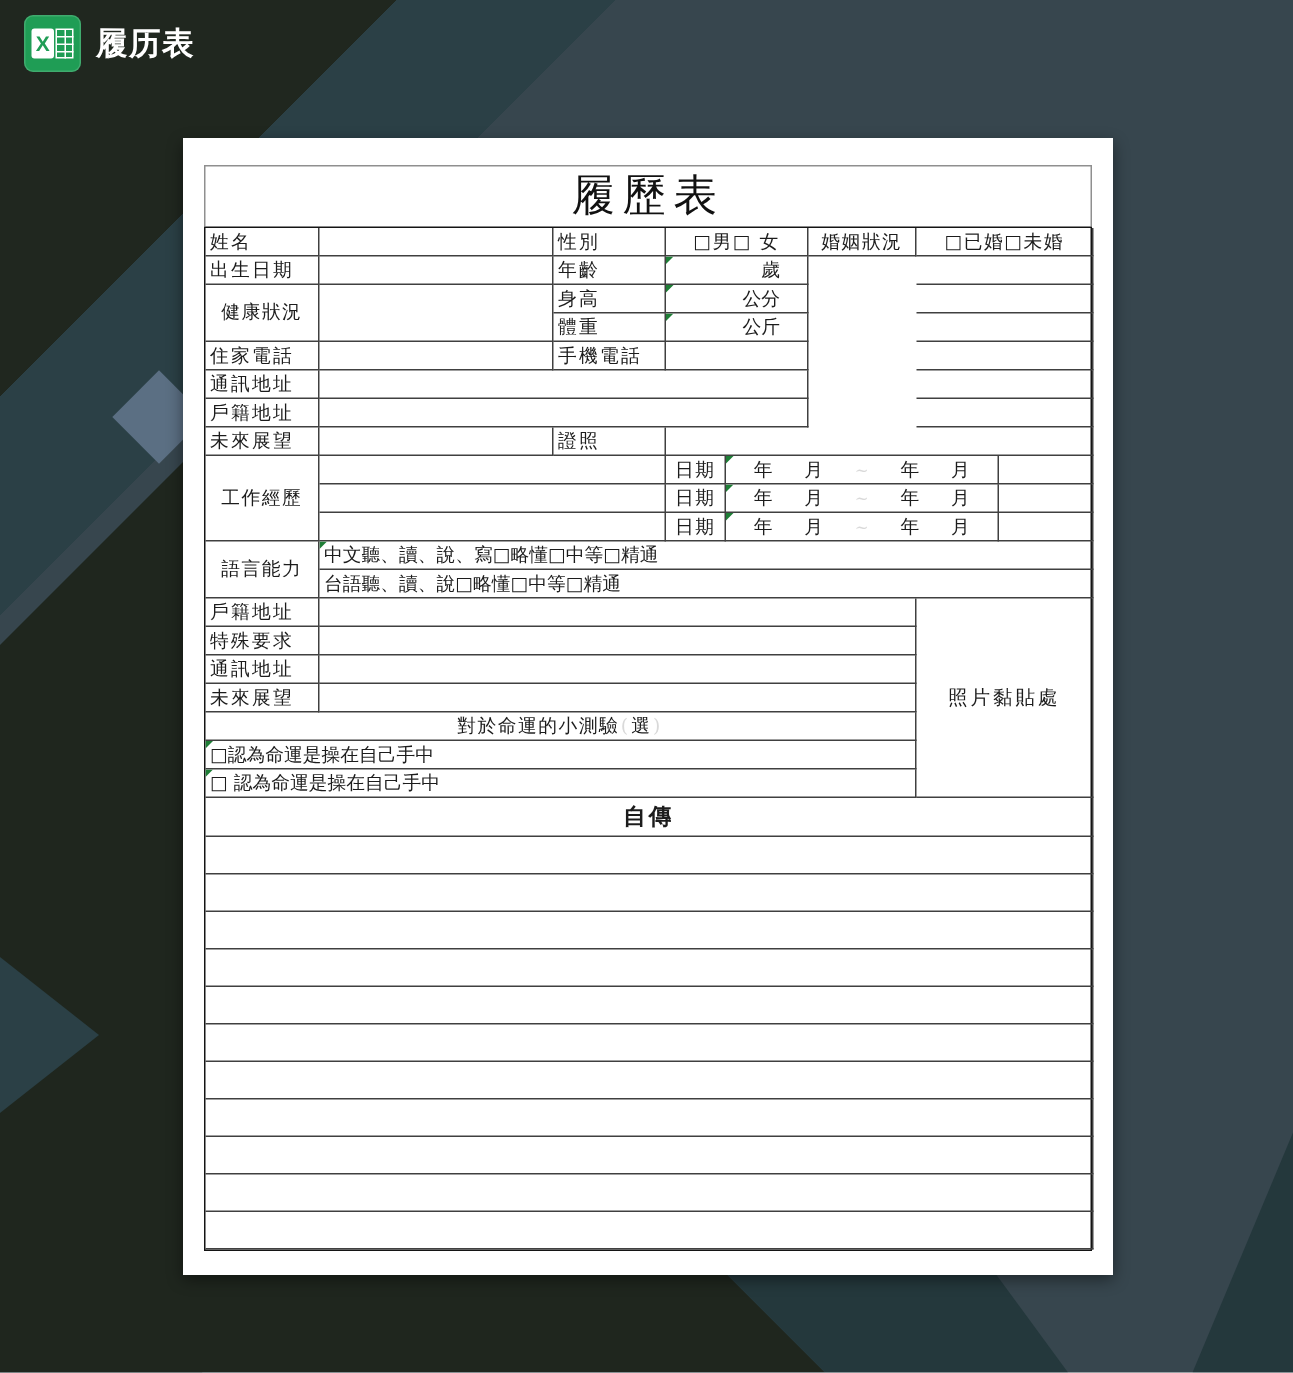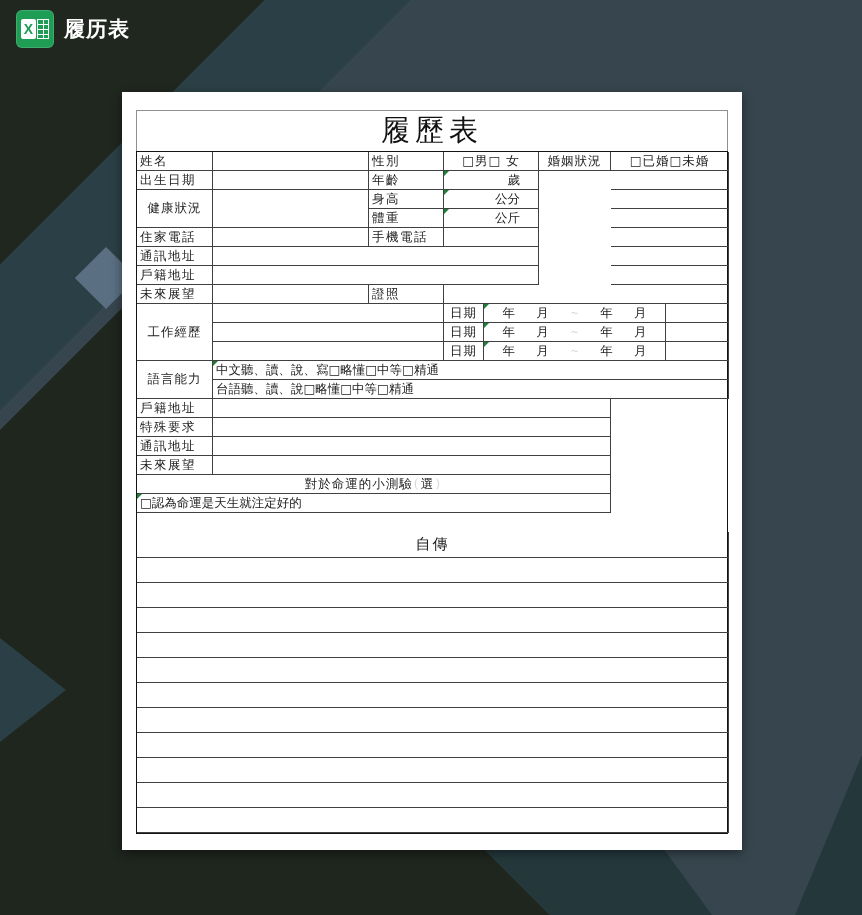--- a/index.html
+++ b/index.html
@@ -49,21 +49,21 @@
   .cell{position:relative;box-sizing:border-box;border-right:1px solid var(--border_cell,#404040);border-bottom:1px solid var(--border_cell,#404040);
     display:flex;align-items:center;font-size:12.5px;line-height:1;padding:0 3px;overflow:hidden;white-space:nowrap;}
   .lab{letter-spacing:1.5px;}
   .ctr{justify-content:center;padding:0;letter-spacing:1px;}
   .rt{justify-content:flex-end;padding-right:18px;}
   .gm::before{content:"";position:absolute;top:0;left:0;width:0;height:0;
     border-top:5px solid var(--marker_green,#1e7e36);border-right:5px solid transparent;}
   .period{display:flex;justify-content:space-around;align-items:center;padding:0 8px;}
   .tilde{color:var(--paren_light,#d9d9d9);font-size:11px;}
   .paren{color:var(--paren_light,#d9d9d9);margin:0 1px;}
-  .bio-head{font-weight:normal;font-size:15px;letter-spacing:2px;}
+  .bio-head{font-weight:bold;font-size:15px;letter-spacing:2px;}
   .photo{letter-spacing:2px;font-size:13px;}
 </style>
 </head>
 <body>
 
 <div class="bg-layer bg-topleft"></div>
 <div class="bg-layer bg-leftlower"></div>
 <div class="bg-layer bg-botolive"></div>
 <div class="bg-layer bg-botteal"></div>
 <div class="bg-layer bg-leftwedge"></div>
@@ -155,35 +155,37 @@
       <span>月</span>
     </div>
     <div class="cell" style="grid-row:11;grid-column:8"></div>
 
     <div class="cell ctr" style="grid-row:12/14;grid-column:1">語言能力</div>
     <div class="cell gm" style="grid-row:12;grid-column:2/9">中文聽、讀、說、寫□略懂□中等□精通</div>
     <div class="cell" style="grid-row:13;grid-column:2/9">台語聽、讀、說□略懂□中等□精通</div>
 
     <div class="cell lab" style="grid-row:14;grid-column:1">戶籍地址</div>
     <div class="cell" style="grid-row:14;grid-column:2/7"></div>
+    <div class="cell ctr photo" style="grid-row:14/21;grid-column:7/9">照片黏貼處</div>
     <div class="cell lab" style="grid-row:15;grid-column:1">特殊要求</div>
     <div class="cell" style="grid-row:15;grid-column:2/7"></div>
     <div class="cell lab" style="grid-row:16;grid-column:1">通訊地址</div>
     <div class="cell" style="grid-row:16;grid-column:2/7"></div>
     <div class="cell lab" style="grid-row:17;grid-column:1">未來展望</div>
     <div class="cell" style="grid-row:17;grid-column:2/7"></div>
 
     <div class="cell ctr" style="grid-row:18;grid-column:1/7">
       <span>對於命運的小測驗</span>
         <span class="paren">(</span>
         <span>選</span>
         <span class="paren">)</span>
     </div>
 
-    <div class="cell gm" style="grid-row:19;grid-column:1/7">□認為命運是天生就注定好的</div>
+    <div class="cell gm" style="grid-row:19;grid-column:1/7">□認為命運是操在自己手中</div>
+    <div class="cell gm" style="grid-row:20;grid-column:1/7">□ 認為命運是操在自己手中</div>
 
     <div class="cell ctr bio-head" style="grid-row:21;grid-column:1/9">自傳</div>
 
     <div class="cell" style="grid-row:22;grid-column:1/9"></div>
     <div class="cell" style="grid-row:23;grid-column:1/9"></div>
     <div class="cell" style="grid-row:24;grid-column:1/9"></div>
     <div class="cell" style="grid-row:25;grid-column:1/9"></div>
     <div class="cell" style="grid-row:26;grid-column:1/9"></div>
     <div class="cell" style="grid-row:27;grid-column:1/9"></div>
     <div class="cell" style="grid-row:28;grid-column:1/9"></div>

